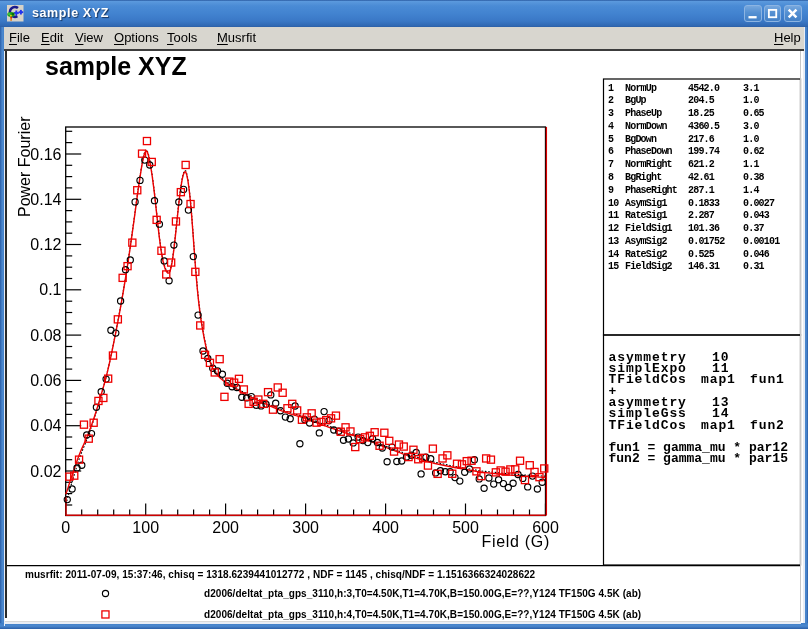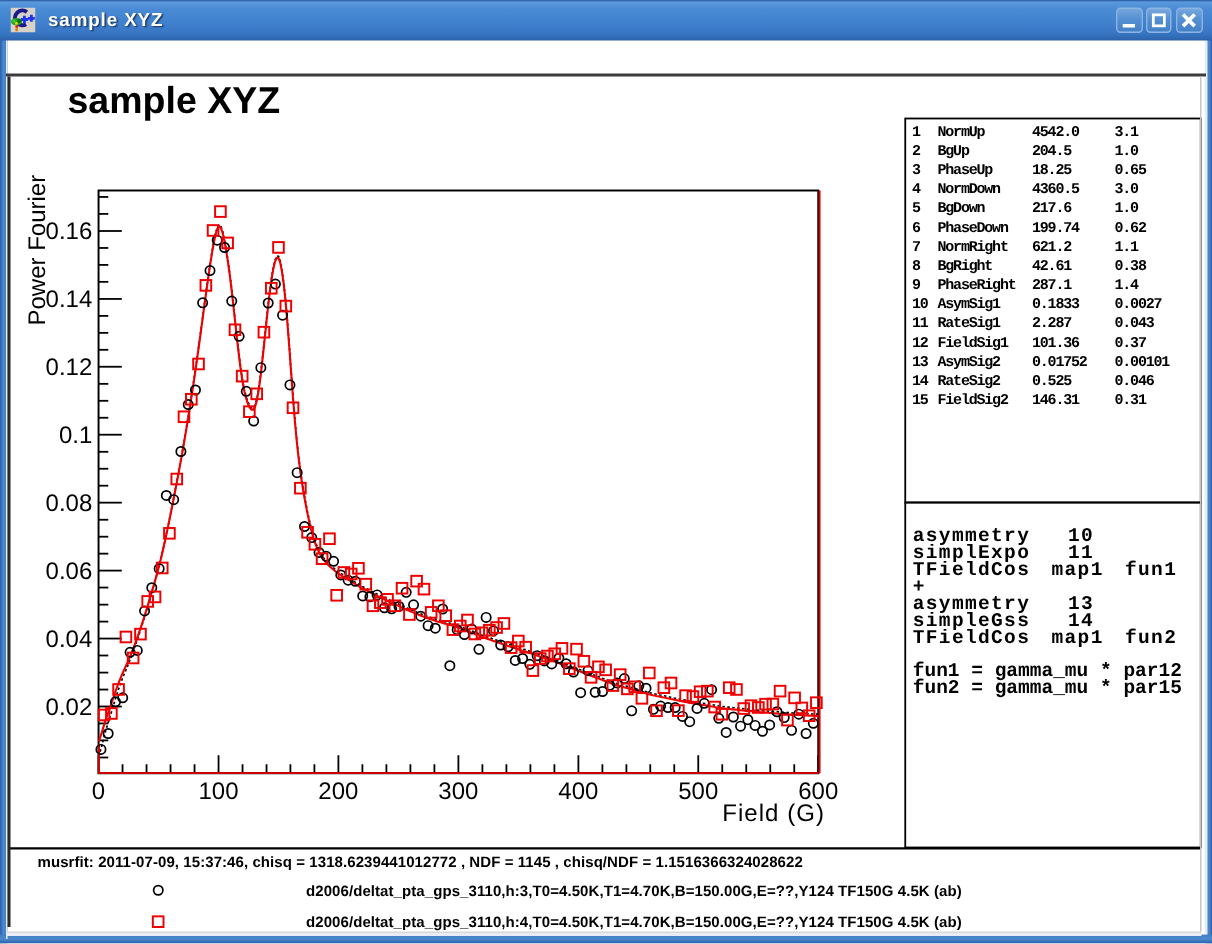--- a/index.html
+++ b/index.html
@@ -66,20 +66,29 @@
         </svg>
       </div>
  <div class="wbtn" style="left:784px;">
         <svg width="15.5" height="15.5" viewBox="0 0 16 16">
           <g stroke="#fff" stroke-width="2.6">
             <line x1="3.8" y1="3.8" x2="11.8" y2="11.8"></line>
             <line x1="11.8" y1="3.8" x2="3.8" y2="11.8"></line>
           </g>
         </svg>
       </div>
+</div>
+<div id="menu">
+ <span class="mi" style="left:5px;"><u>F</u>ile</span>
+ <span class="mi" style="left:37px;"><u>E</u>dit</span>
+ <span class="mi" style="left:71px;"><u>V</u>iew</span>
+ <span class="mi" style="left:110px;"><u>O</u>ptions</span>
+ <span class="mi" style="left:163px;"><u>T</u>ools</span>
+ <span class="mi" style="left:213px;"><u>M</u>usrfit</span>
+ <span class="mi" style="left:770px;"><u>H</u>elp</span>
 </div>
 <div id="canvtop"></div>
     <div id="canvL"></div>
     <div id="canvR"></div>
     <div id="canvB"></div>
 <svg width="808" height="629" viewBox="0 0 808 629">
 
  <text x="45" y="75" font-size="25" font-weight="bold" font-family="Liberation Sans,sans-serif">sample XYZ</text>
 
  <g stroke="#000" stroke-width="1.3" fill="none">

